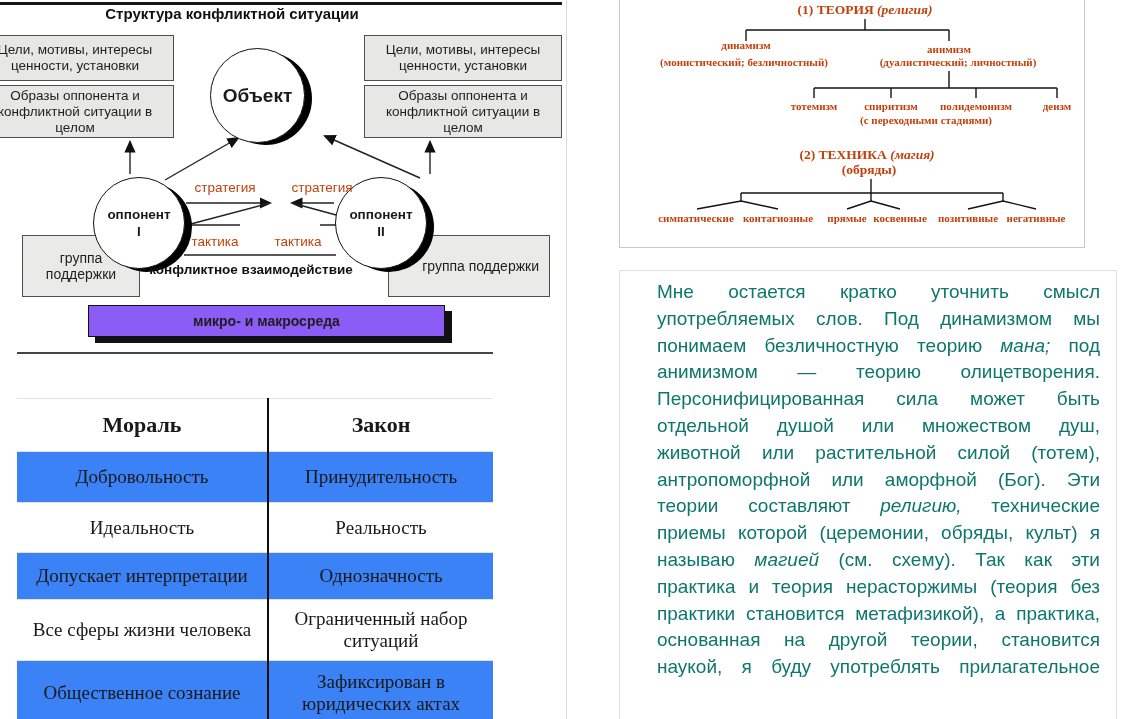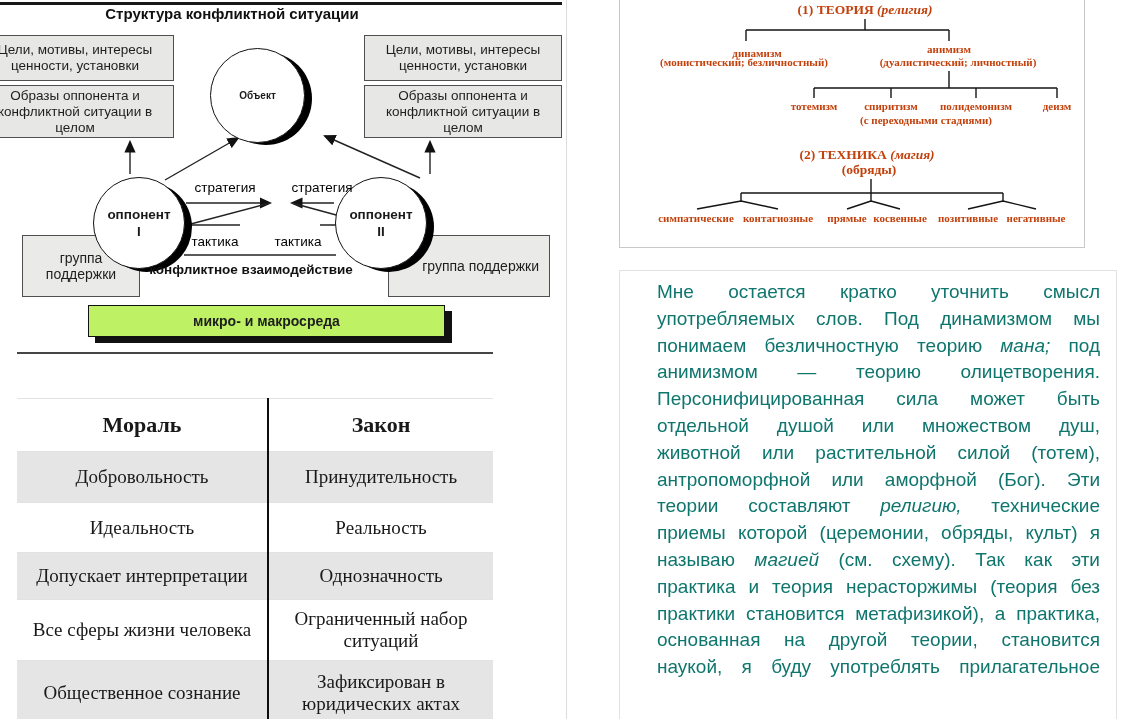--- a/index.html
+++ b/index.html
@@ -15,45 +15,45 @@
   .dbox{position:absolute;background:#e7e7e5;border:1.5px solid #4f4f4f;color:#1e1e1e;
         font-size:13.5px;line-height:16px;text-align:center;display:flex;align-items:center;
         justify-content:center;padding:2px 6px;box-sizing:border-box;}
   .b1l{left:-24px;top:35px;width:198px;height:46px;}
   .b2l{left:-24px;top:85px;width:198px;height:53px;}
   .b1r{left:364px;top:35px;width:198px;height:46px;}
   .b2r{left:364px;top:85px;width:198px;height:53px;}
   .spl{left:22px;top:235px;width:118px;height:62px;font-size:14px;background:#eaeae8;border-width:1.2px;}
   .spr{left:388px;top:235px;width:162px;height:62px;font-size:14px;background:#eaeae8;border-width:1.2px;
        justify-content:flex-end;padding-right:10px;}
-  .env{left:88px;top:305px;width:357px;height:32px;background:#bef264;border:1.8px solid #111;
+  .env{left:88px;top:305px;width:357px;height:32px;background:#8b5cf6;border:1.8px solid #111;
        font-weight:bold;font-size:14px;box-shadow:7px 6px 0 #111;}
   .cshadow{position:absolute;border-radius:50%;background:#000;}
   .circ{position:absolute;border-radius:50%;background:#fff;border:1.8px solid #111;
         display:flex;flex-direction:column;align-items:center;justify-content:center;
         font-weight:bold;text-align:center;}
   .shobj{left:219px;top:52px;width:93px;height:93px;}
-  .obj{left:210px;top:48px;width:93px;height:93px;font-size:10px;}
+  .obj{left:210px;top:48px;width:93px;height:93px;font-size:19px;}
   .shop1{left:102px;top:182px;width:90px;height:90px;}
   .op1{left:93px;top:177px;width:90px;height:90px;font-size:13.5px;line-height:17px;}
   .shop2{left:344px;top:182px;width:90px;height:90px;}
   .op2{left:335px;top:177px;width:90px;height:90px;font-size:13.5px;line-height:17px;}
-  .dlab{position:absolute;transform:translateX(-50%);font-size:13.5px;color:#000000;white-space:nowrap;}
+  .dlab{position:absolute;transform:translateX(-50%);font-size:13.5px;color:#c2410c;white-space:nowrap;}
   .stratL{left:225px;top:180px;} .stratR{left:322px;top:180px;}
   .tactL{left:215px;top:234px;}  .tactR{left:298px;top:234px;}
   .inter{left:251px;top:262px;font-weight:bold;color:#111;font-size:13.5px;}
   .diagsvg{position:absolute;left:0;top:0;width:567px;height:360px;}
   
   .tbl{position:absolute;left:17px;top:398px;width:476px;border-collapse:collapse;
        font-family:"Liberation Serif",serif;color:#191919;border-top:1px solid #d6d6d6;}
   .tbl th,.tbl td{text-align:center;vertical-align:middle;padding:0 8px;}
   .tbl th{font-size:22px;font-weight:bold;height:52px;}
   .tbl td{font-size:19px;line-height:22px;}
   .c1{border-right:2.5px solid #0d0d0d;width:234px;}
-  .g{background:#e5e5e5;}
+  .g{background:#3b82f6;}
   .tbl tr{border-top:1px solid #e2e2e2;}
   .rh1{height:51px;} .rh2{height:50px;} .rh3{height:47px;} .rh4{height:61px;} .rh5{height:65px;}
   
   .treebox{position:absolute;left:619px;top:-2px;width:464px;height:248px;
            border:1px solid #c9c9c9;background:#fff;}
   .tn{position:absolute;transform:translateX(-50%);font-family:"Liberation Serif",serif;
       font-weight:bold;font-size:11px;white-space:nowrap;color:#c2410c;}
   .th1{font-size:13.5px;}
   .treesvg{position:absolute;left:0;top:0;width:464px;height:248px;}
   .it{font-style:italic;}
@@ -163,21 +163,21 @@
       <path d="M251,180 V194 M121,194 H383 M121,194 V202 M251,194 V202 M383,194 V202"></path>
       <path d="M121,202 L77,210 M121,202 L158,210"></path>
       <path d="M251,202 L227,210 M251,202 L280,210"></path>
       <path d="M383,202 L348,210 M383,202 L416,210"></path>
     </g>
   </svg>
   <div class="tn th1" style="left:245px;top:3px;">
     <span>(1) ТЕОРИЯ</span>
     <span class="it">(религия)</span>
   </div>
-  <div class="tn" style="left:126px;top:48px;margin-left:11px;">динамизм</div>
+  <div class="tn" style="left:126px;top:40px;">динамизм</div>
   <div class="tn" style="left:124px;top:57px;">(монистический; безличностный)</div>
   <div class="tn" style="left:329px;top:44px;">анимизм</div>
   <div class="tn" style="left:331px;top:57px;padding-left:14px;">(дуалистический; личностный)</div>
   <div class="tn" style="left:194px;top:101px;">тотемизм</div>
   <div class="tn" style="left:271px;top:101px;">спиритизм</div>
   <div class="tn" style="left:356px;top:101px;">полидемонизм</div>
   <div class="tn" style="left:437px;top:101px;">деизм</div>
   <div class="tn" style="left:306px;top:115px;">(с переходными стадиями)</div>
   <div class="tn th1" style="left:247px;top:148px;">
     <span>(2) ТЕХНИКА</span>

